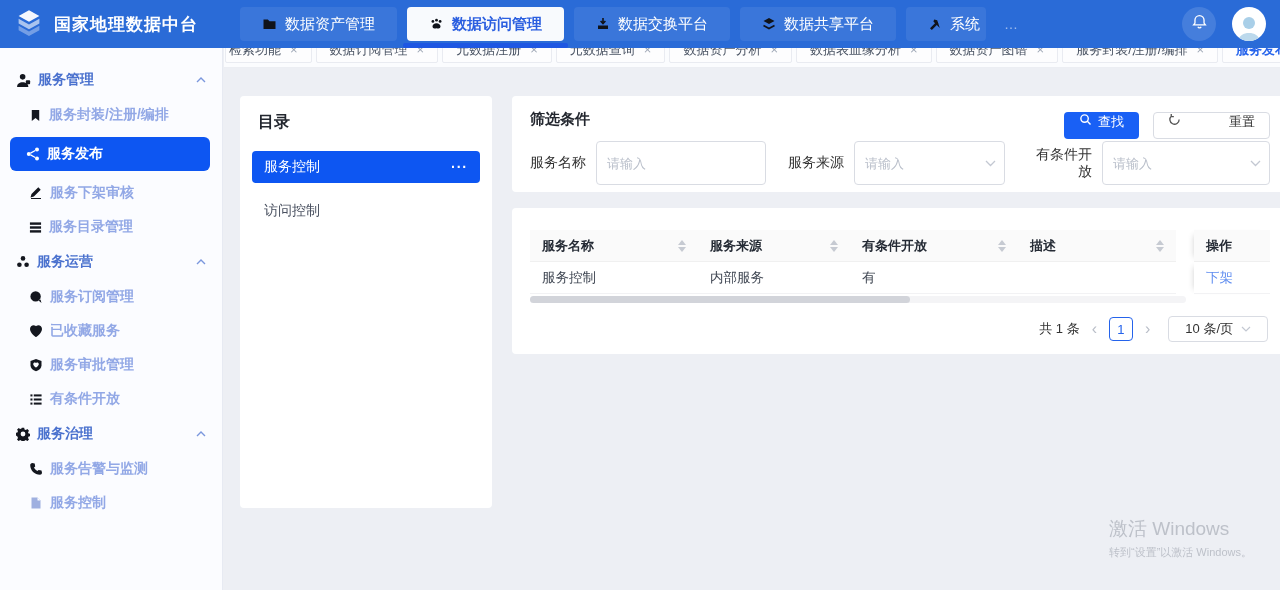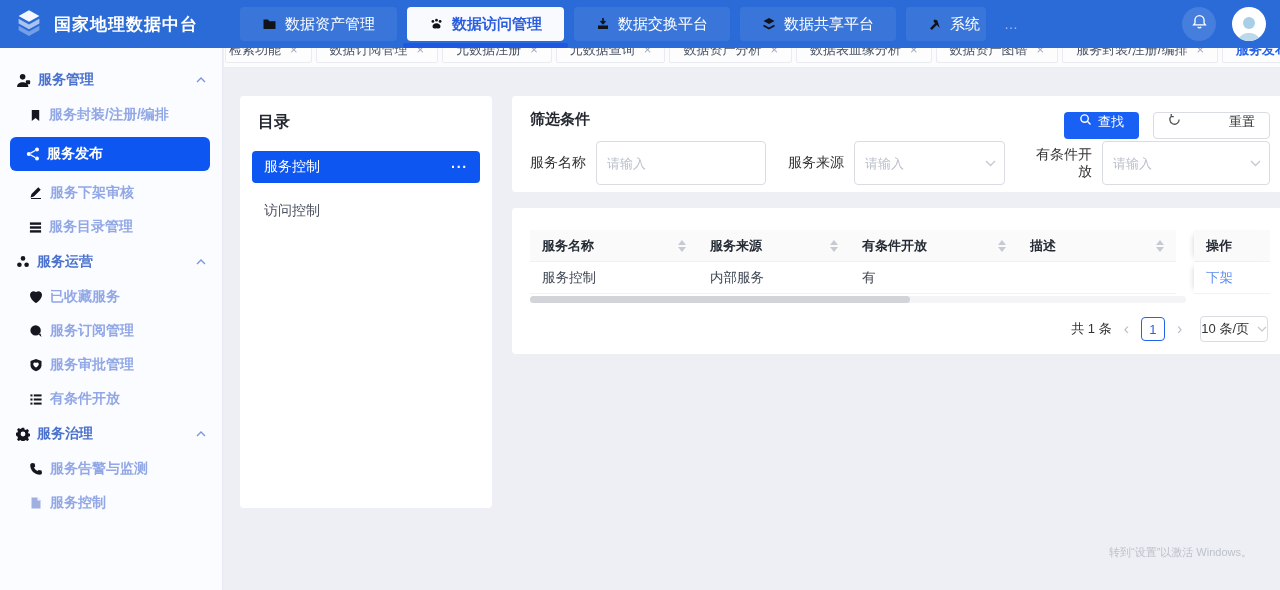--- a/index.html
+++ b/index.html
@@ -97,21 +97,21 @@
   .sort .up { border-bottom:5px solid #c6cad2;}
   .sort .dn { border-top:5px solid #c6cad2;}
   .hscroll { position:relative; height:7px; margin-top:2px; background:#f4f4f6; border-radius:4px; width:calc(100% - 84px);}
   .hthumb { position:absolute; left:0; top:0; height:7px; width:58%; background:#d2d4da; border-radius:4px; cursor:pointer;}
   .pager { display:flex; align-items:center; justify-content:flex-end; gap:10px; margin-top:13px; padding-right:2px;}
   .pg-total { font-size:13px; color:#333;}
   .pg-arrow { color:#b9bec8; font-size:16px; cursor:pointer; padding:0 2px;}
   .pg-page { min-width:24px; height:24px; border:1px solid #2563eb; color:#2563eb; border-radius:4px;
     display:flex; align-items:center; justify-content:center; font-size:13px; cursor:pointer; background:#fff;}
   .pg-size { display:flex; align-items:center; gap:8px; height:26px; border:1px solid #d9dce3;
-    border-radius:4px; padding:0 0; font-size:13px; color:#333; margin-left:6px; cursor:pointer; background:#fff;}
+    border-radius:4px; padding:0 16px; font-size:13px; color:#333; margin-left:6px; cursor:pointer; background:#fff;}
   
   .watermark { position:absolute; right:28px; bottom:30px; text-align:left; color:rgba(150,155,165,.55); z-index:40;}
   .wm1 { font-size:19px; }
   .wm2 { font-size:11px; margin-top:3px;}
 </style>
 </head>
 <body>
 
 <header class="topbar">
   <span class="logo">
@@ -300,34 +300,34 @@
     <span class="side-chev">
       <svg width="10" height="6" viewBox="0 0 10 6">
           <path d="M1 5l4-4 4 4" stroke="#7a97dd" stroke-width="1.4" fill="none"></path>
         </svg>
       </span>
   </div>
 
   <div class="side-item">
     <span class="sico">
       <svg width="14" height="14" viewBox="0 0 14 14" fill="currentColor">
-        <path d="M7 13S1 9.2 1 4.9C1 2.8 2.7 1.2 4.7 1.2 6 1.2 7 2.2 7 2.2s1-1 2.3-1c2 0 3.7 1.6 3.7 3.7C13 9.2 7 13 7 13z"></path>
-        </svg>
-      </span>
-    <span>已收藏服务</span>
-  </div>
-
-  <div class="side-item">
-    <span class="sico">
-      <svg width="14" height="14" viewBox="0 0 14 14" fill="currentColor">
         <circle cx="6.6" cy="6.4" r="5.2"></circle>
           <path d="M9.5 10.5l3 2.5-1-3.4z"></path>
         </svg>
       </span>
     <span>服务订阅管理</span>
+  </div>
+
+  <div class="side-item">
+    <span class="sico">
+      <svg width="14" height="14" viewBox="0 0 14 14" fill="currentColor">
+        <path d="M7 13S1 9.2 1 4.9C1 2.8 2.7 1.2 4.7 1.2 6 1.2 7 2.2 7 2.2s1-1 2.3-1c2 0 3.7 1.6 3.7 3.7C13 9.2 7 13 7 13z"></path>
+        </svg>
+      </span>
+    <span>已收藏服务</span>
   </div>
 
   <div class="side-item">
     <span class="sico">
       <svg width="14" height="14" viewBox="0 0 14 14">
         <path d="M7 1l5.5 2v4.2c0 3-2.2 4.9-5.5 6-3.3-1.1-5.5-3-5.5-6V3z" fill="currentColor"></path>
         <path d="M7 9.6S4.2 7.9 4.2 6c0-.9.8-1.6 1.6-1.6.7 0 1.2.5 1.2.5s.5-.5 1.2-.5c.8 0 1.6.7 1.6 1.6 0 1.9-2.8 3.6-2.8 3.6z" fill="#fbfcff"></path>
         </svg>
       </span>
     <span>服务审批管理</span>
@@ -498,14 +498,15 @@
     <span class="pg-size">
       <span>10 条/页</span>
       <svg width="10" height="6" viewBox="0 0 10 6">
           <path d="M1 1l4 4 4-4" stroke="#c3c8d2" stroke-width="1.2" fill="none"></path>
         </svg>
     </span>
   </div>
 </section>
 
 <div class="watermark">
+  <div class="wm1">激活 Windows</div>
   <div class="wm2">转到“设置”以激活 Windows。</div>
 </div>
 
 </body></html>

